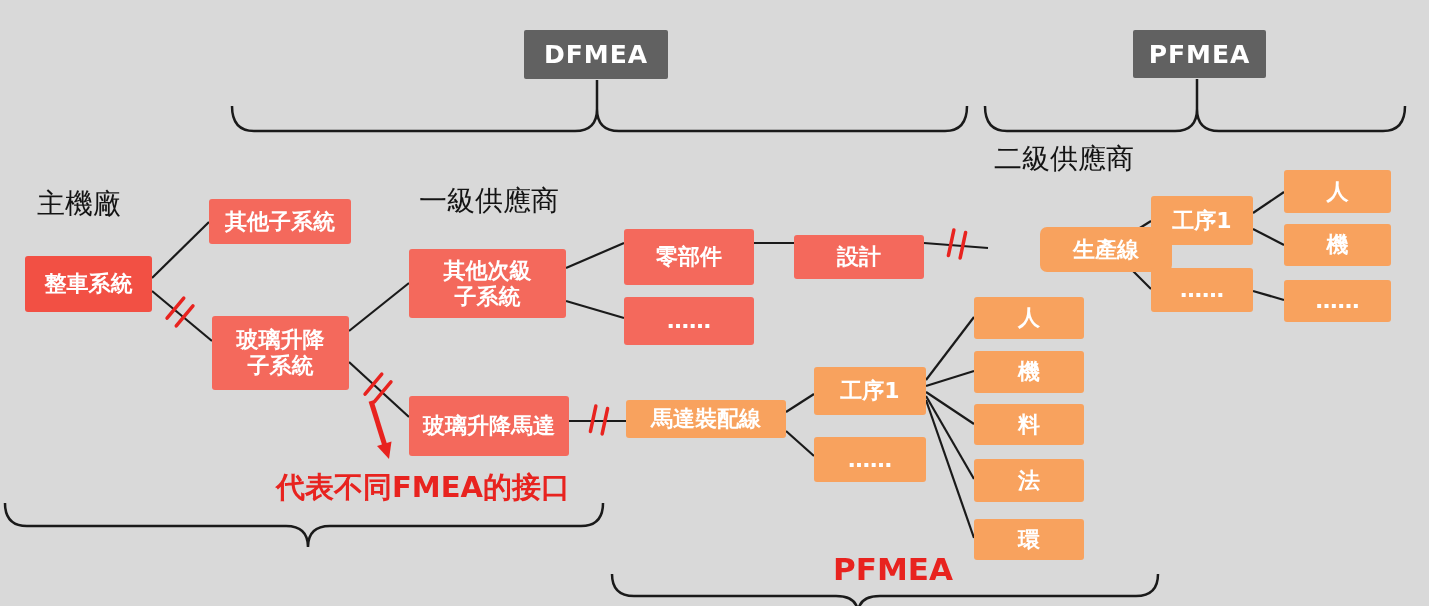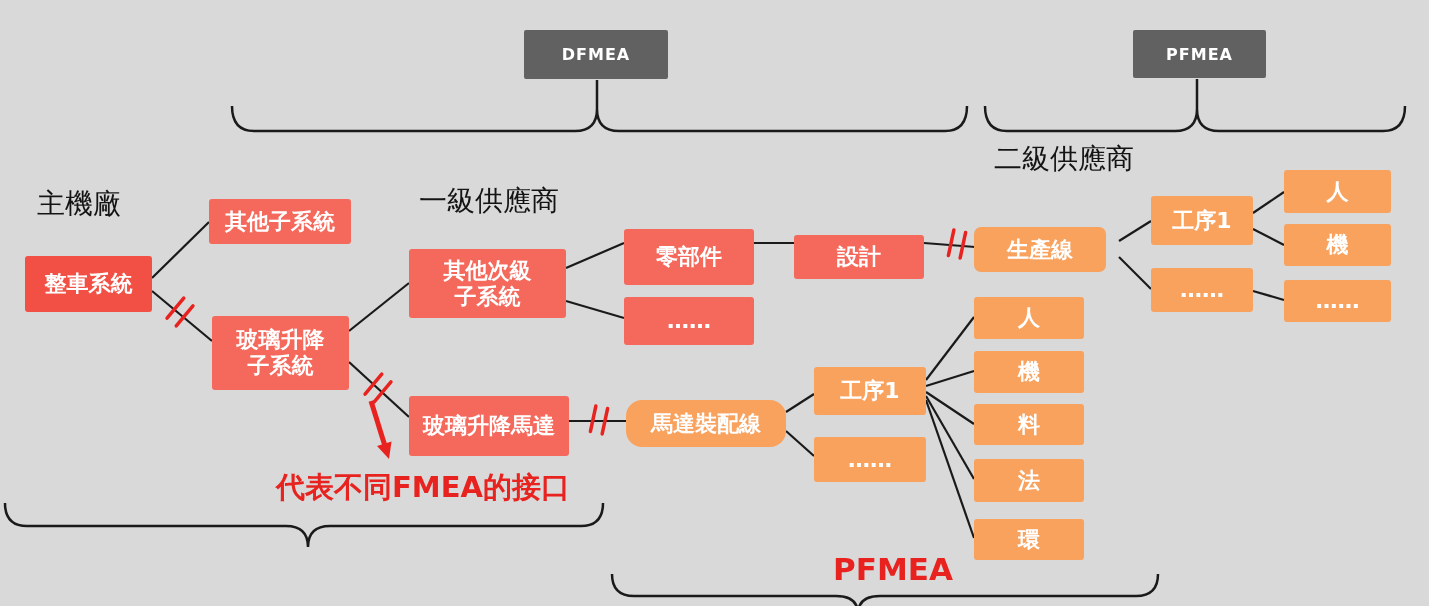--- a/index.html
+++ b/index.html
@@ -14,21 +14,21 @@
     position:absolute; display:flex; align-items:center; justify-content:center;
     color:#fff; font-weight:bold; text-align:center; white-space:pre-line;
     line-height:1.18; border-radius:3px; font-size:22px;
   }
   .red    { background:var(--red-box, #f4695c); }
   .root   { background:var(--root-box, #f25044); }
   .orange { background:var(--orange-box, #f8a25e); }
   .dark {
     position:absolute; display:flex; align-items:center; justify-content:center;
     background:var(--dark-box, #616161); color:#fff; font-weight:bold;
-    font-size:16px; letter-spacing:1px; border-radius:2px;
+    font-size:25px; letter-spacing:1px; border-radius:2px;
   }
   .heading {
     position:absolute; color:#141414; font-weight:normal; font-size:28px;
     white-space:nowrap;
   }
   .note {
     position:absolute; color:var(--accent-red, #e8231f); font-weight:bold;
     font-size:29px; white-space:nowrap;
   }
   .pfmea-bottom-text {
@@ -118,30 +118,30 @@
   <div class="box red" style="left:209px; top:199px; width:142px; height:45px;">其他子系統</div>
   <div class="box red" style="left:212px; top:316px; width:137px; height:74px;">玻璃升降
 子系統</div>
   <div class="box red" style="left:409px; top:249px; width:157px; height:69px;">其他次級
 子系統</div>
   <div class="box red" style="left:409px; top:396px; width:160px; height:60px;">玻璃升降馬達</div>
   <div class="box red" style="left:624px; top:229px; width:130px; height:56px;">零部件</div>
   <div class="box red" style="left:794px; top:221px; width:130px; height:44px;margin-top:14px;">設計</div>
   <div class="box red" style="left:624px; top:297px; width:130px; height:48px;">……</div>
 
-  <div class="box orange" style="left:626px; top:400px; width:160px; height:47px;border-radius:16px;">馬達裝配線</div>
+  <div class="box orange" style="left:626px; top:400px; width:160px; height:38px;">馬達裝配線</div>
   <div class="box orange" style="left:814px; top:367px; width:112px; height:48px;">工序1</div>
   <div class="box orange" style="left:814px; top:437px; width:112px; height:45px;">……</div>
   <div class="box orange" style="left:974px; top:297px; width:110px; height:42px;">人</div>
   <div class="box orange" style="left:974px; top:351px; width:110px; height:42px;">機</div>
   <div class="box orange" style="left:974px; top:404px; width:110px; height:41px;">料</div>
   <div class="box orange" style="left:974px; top:459px; width:110px; height:43px;">法</div>
   <div class="box orange" style="left:974px; top:519px; width:110px; height:41px;">環</div>
 
-  <div class="box orange" style="left:974px; top:227px; width:132px; height:45px;border-radius:7px;">生產線</div>
+  <div class="box orange" style="left:1040px; top:227px; width:132px; height:45px;border-radius:7px;">生產線</div>
   <div class="box orange" style="left:1151px; top:196px; width:102px; height:49px;">工序1</div>
   <div class="box orange" style="left:1151px; top:268px; width:102px; height:44px;">……</div>
   <div class="box orange" style="left:1284px; top:170px; width:107px; height:43px;">人</div>
   <div class="box orange" style="left:1284px; top:224px; width:107px; height:42px;">機</div>
   <div class="box orange" style="left:1284px; top:280px; width:107px; height:42px;">……</div>
 
   <div class="note" style="left:276px; top:468px;">代表不同FMEA的接口</div>
   <div class="pfmea-bottom-text" style="left:833px; top:551px;">PFMEA</div>
 
 </div>

